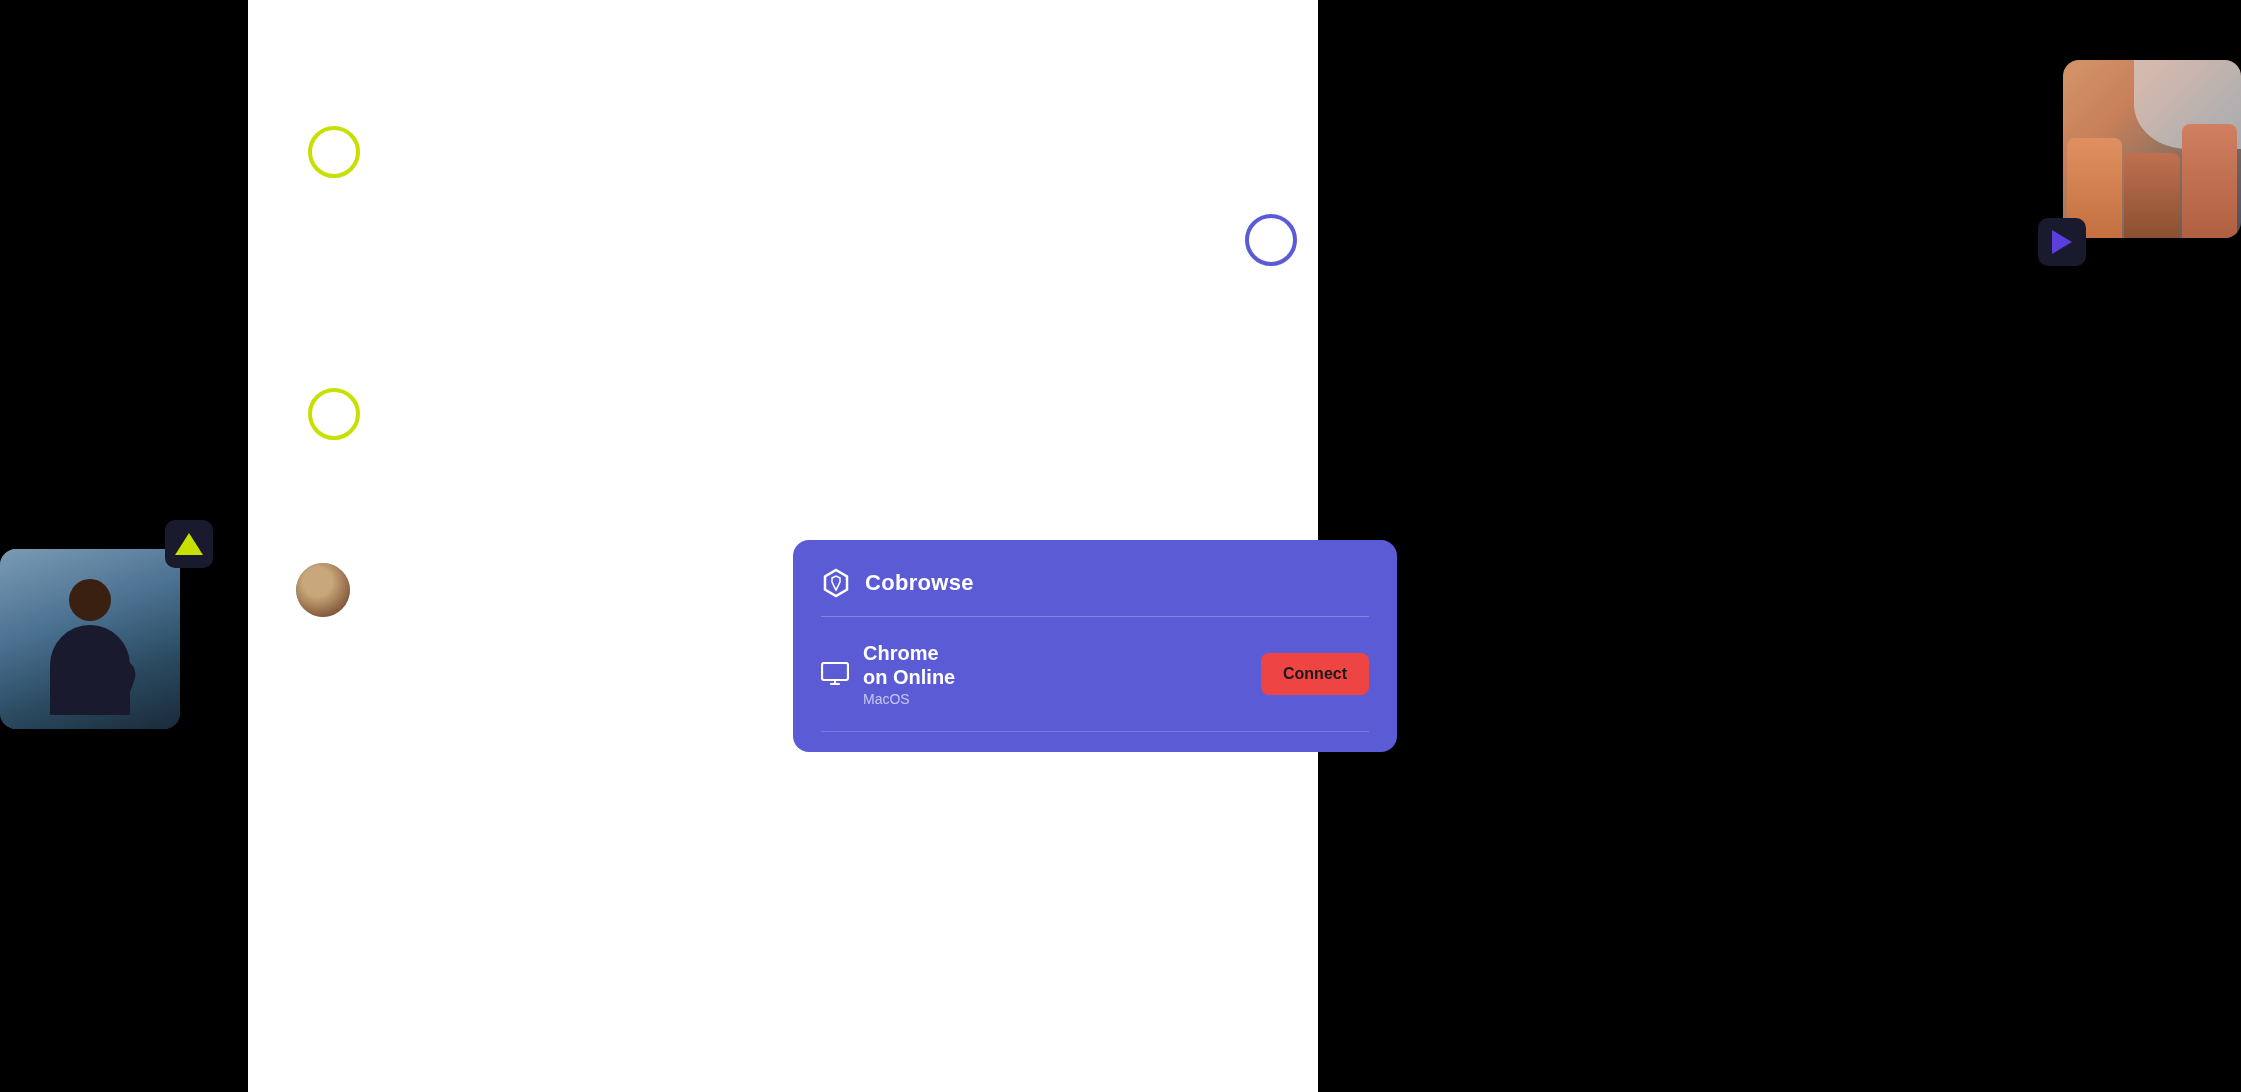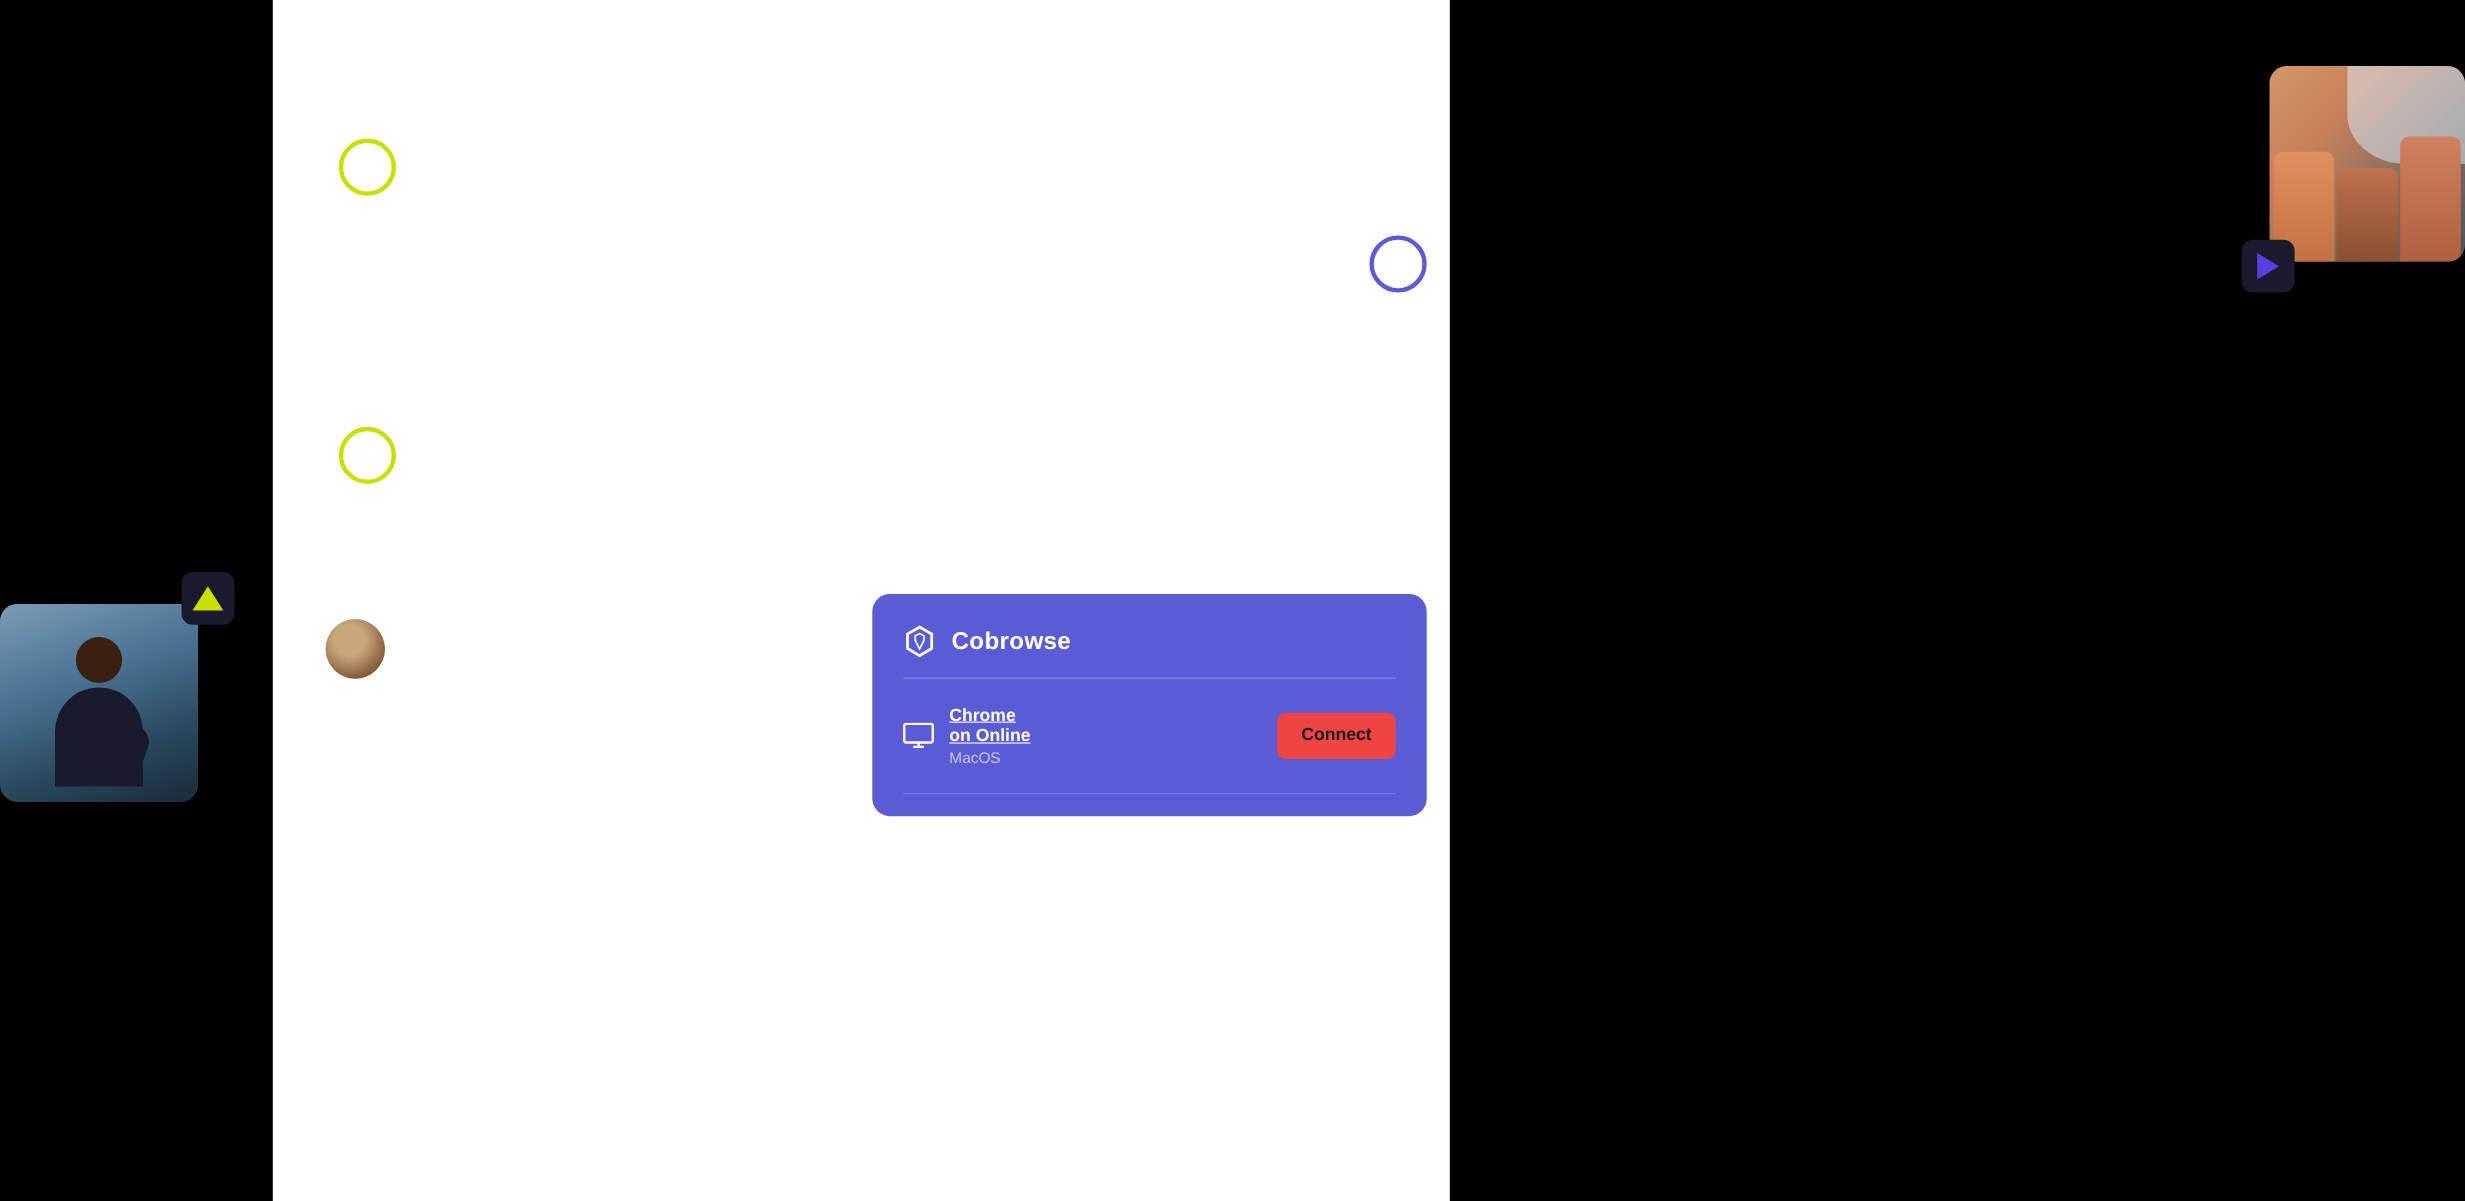--- a/index.html
+++ b/index.html
@@ -150,21 +150,21 @@
       border-top: 12px solid transparent;
       border-bottom: 12px solid transparent;
       border-left: 20px solid #5b3de0;
     }
 
     
     .cobrowse-card {
       position: absolute;
       left: 793px;
       top: 540px;
-      width: 504px;
+      width: 604px;
       background: #5b5bd6;
       border-radius: 16px;
       padding: 28px 28px 20px 28px;
       z-index: 20;
     }
 
     .cobrowse-header {
       display: flex;
       align-items: center;
       gap: 14px;
@@ -195,25 +195,24 @@
       align-items: center;
       gap: 14px;
       padding: 8px 0;
     }
 
     .cobrowse-info {
       flex: 1;
     }
 
     .cobrowse-device-name {
-      font-size: 16px;
+      font-size: 20px;
       font-weight: 700;
       color: #fff;
       line-height: 1.2;
-      text-decoration: underline;
     }
 
     .cobrowse-status {
       font-size: 14px;
       color: rgba(255,255,255,0.65);
       margin-top: 2px;
     }
 
     .cobrowse-connect-btn {
       background: #ef4444;

